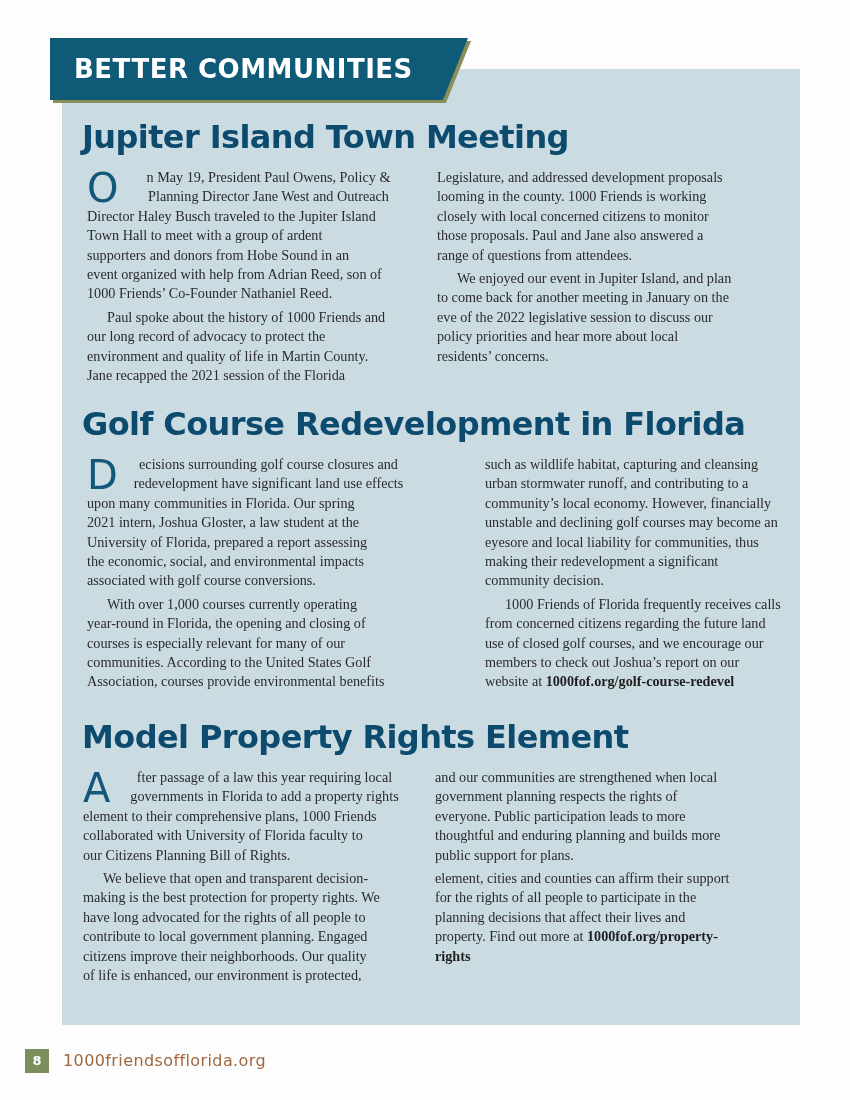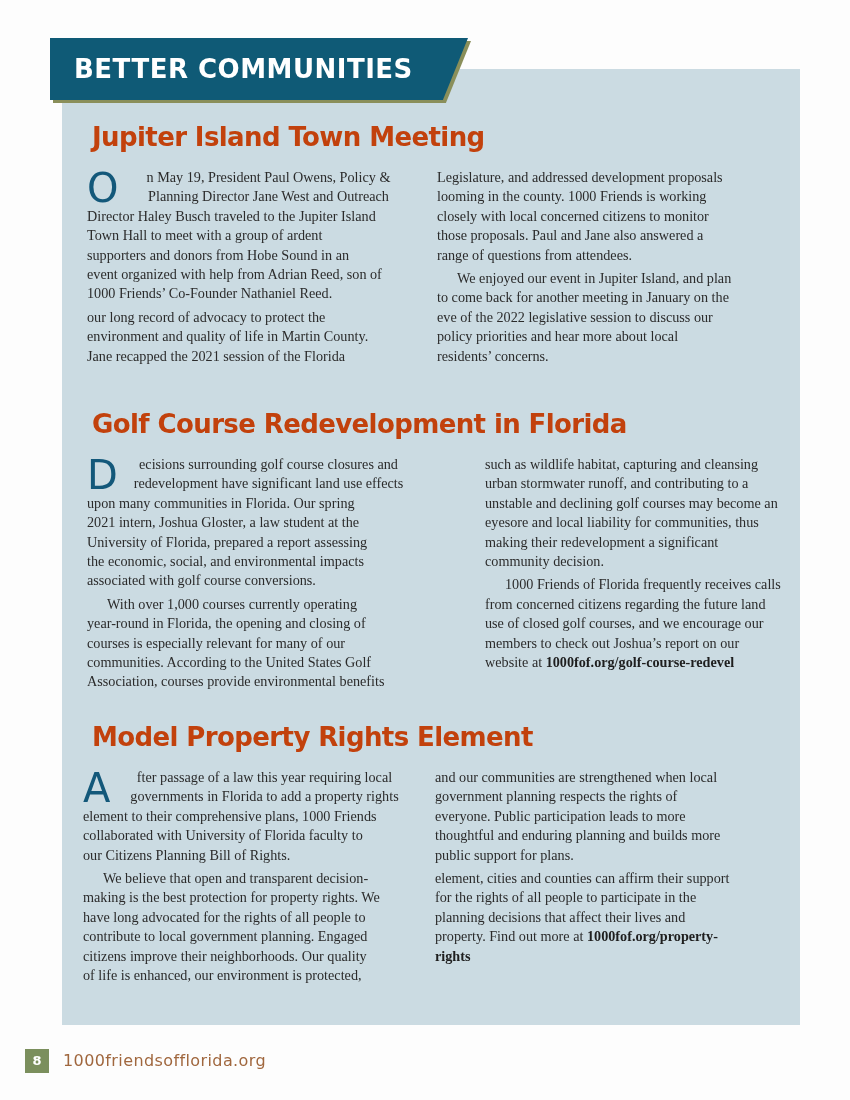--- a/index.html
+++ b/index.html
@@ -20,23 +20,23 @@
     position: absolute; left: 50px; top: 38px; width: 418px; height: 62px;
     background: #0f5a76;
     clip-path: polygon(0 0, 100% 0, 94% 100%, 0 100%);
   }
   .banner-text {
     position: absolute; left: 74px; top: 50px; color: #ffffff;
     font-family: "DejaVu Sans", sans-serif; font-weight: bold; font-size: 26px;
     letter-spacing: 0.5px; line-height: 38px;
   }
   .section-title {
-    position: absolute; left: 92px; color: #c2410c;
+    position: absolute; left: 82px; color: #0c4a6e;
     font-family: "DejaVu Sans", sans-serif; font-weight: bold;
-    font-size: 26px; letter-spacing: -0.6px; line-height: 40px; white-space: nowrap;
+    font-size: 32px; letter-spacing: -0.6px; line-height: 40px; white-space: nowrap;
   }
   .col {
     position: absolute; width: 335px; font-size: 14.2px; line-height: 19.4px;
     color: #2b2b2b;
   }
   .col .line { display: block; white-space: nowrap; height: 19.4px; }
   .col .gap { display: block; height: 4px; }
   .indent { padding-left: 20px; }
   .drop {
     position: absolute; left: 0; top: 1px; color: #13587a;
@@ -66,20 +66,21 @@
 <div class="col" style="left:87px; top:168px;">
   <span class="drop">O</span>
   <span class="line after-drop">n May 19, President Paul Owens, Policy &amp;</span>
   <span class="line after-drop">Planning Director Jane West and Outreach</span>
   <span class="line">Director Haley Busch traveled to the Jupiter Island</span>
   <span class="line">Town Hall to meet with a group of ardent</span>
   <span class="line">supporters and donors from Hobe Sound in an</span>
   <span class="line">event organized with help from Adrian Reed, son of</span>
   <span class="line">1000 Friends’ Co-Founder Nathaniel Reed.</span>
   <span class="gap"></span>
+  <span class="line indent">Paul spoke about the history of 1000 Friends and</span>
   <span class="line">our long record of advocacy to protect the</span>
   <span class="line">environment and quality of life in Martin County.</span>
   <span class="line">Jane recapped the 2021 session of the Florida</span>
 </div>
 <div class="col" style="left:437px; top:168px;">
   <span class="line">Legislature, and addressed development proposals</span>
   <span class="line">looming in the county. 1000 Friends is working</span>
   <span class="line">closely with local concerned citizens to monitor</span>
   <span class="line">those proposals. Paul and Jane also answered a</span>
   <span class="line">range of questions from attendees.</span>
@@ -104,20 +105,21 @@
   <span class="gap"></span>
   <span class="line indent">With over 1,000 courses currently operating</span>
   <span class="line">year-round in Florida, the opening and closing of</span>
   <span class="line">courses is especially relevant for many of our</span>
   <span class="line">communities. According to the United States Golf</span>
   <span class="line">Association, courses provide environmental benefits</span>
 </div>
 <div class="col" style="left:437px; top:455px;margin-left:48px;">
   <span class="line">such as wildlife habitat, capturing and cleansing</span>
   <span class="line">urban stormwater runoff, and contributing to a</span>
+  <span class="line">community’s local economy. However, financially</span>
   <span class="line">unstable and declining golf courses may become an</span>
   <span class="line">eyesore and local liability for communities, thus</span>
   <span class="line">making their redevelopment a significant</span>
   <span class="line">community decision.</span>
   <span class="gap"></span>
   <span class="line indent">1000 Friends of Florida frequently receives calls</span>
   <span class="line">from concerned citizens regarding the future land</span>
   <span class="line">use of closed golf courses, and we encourage our</span>
   <span class="line">members to check out Joshua’s report on our</span>
   <span class="line"><span>website at </span><span class="bold">1000fof.org/golf-course-redevel</span></span>

